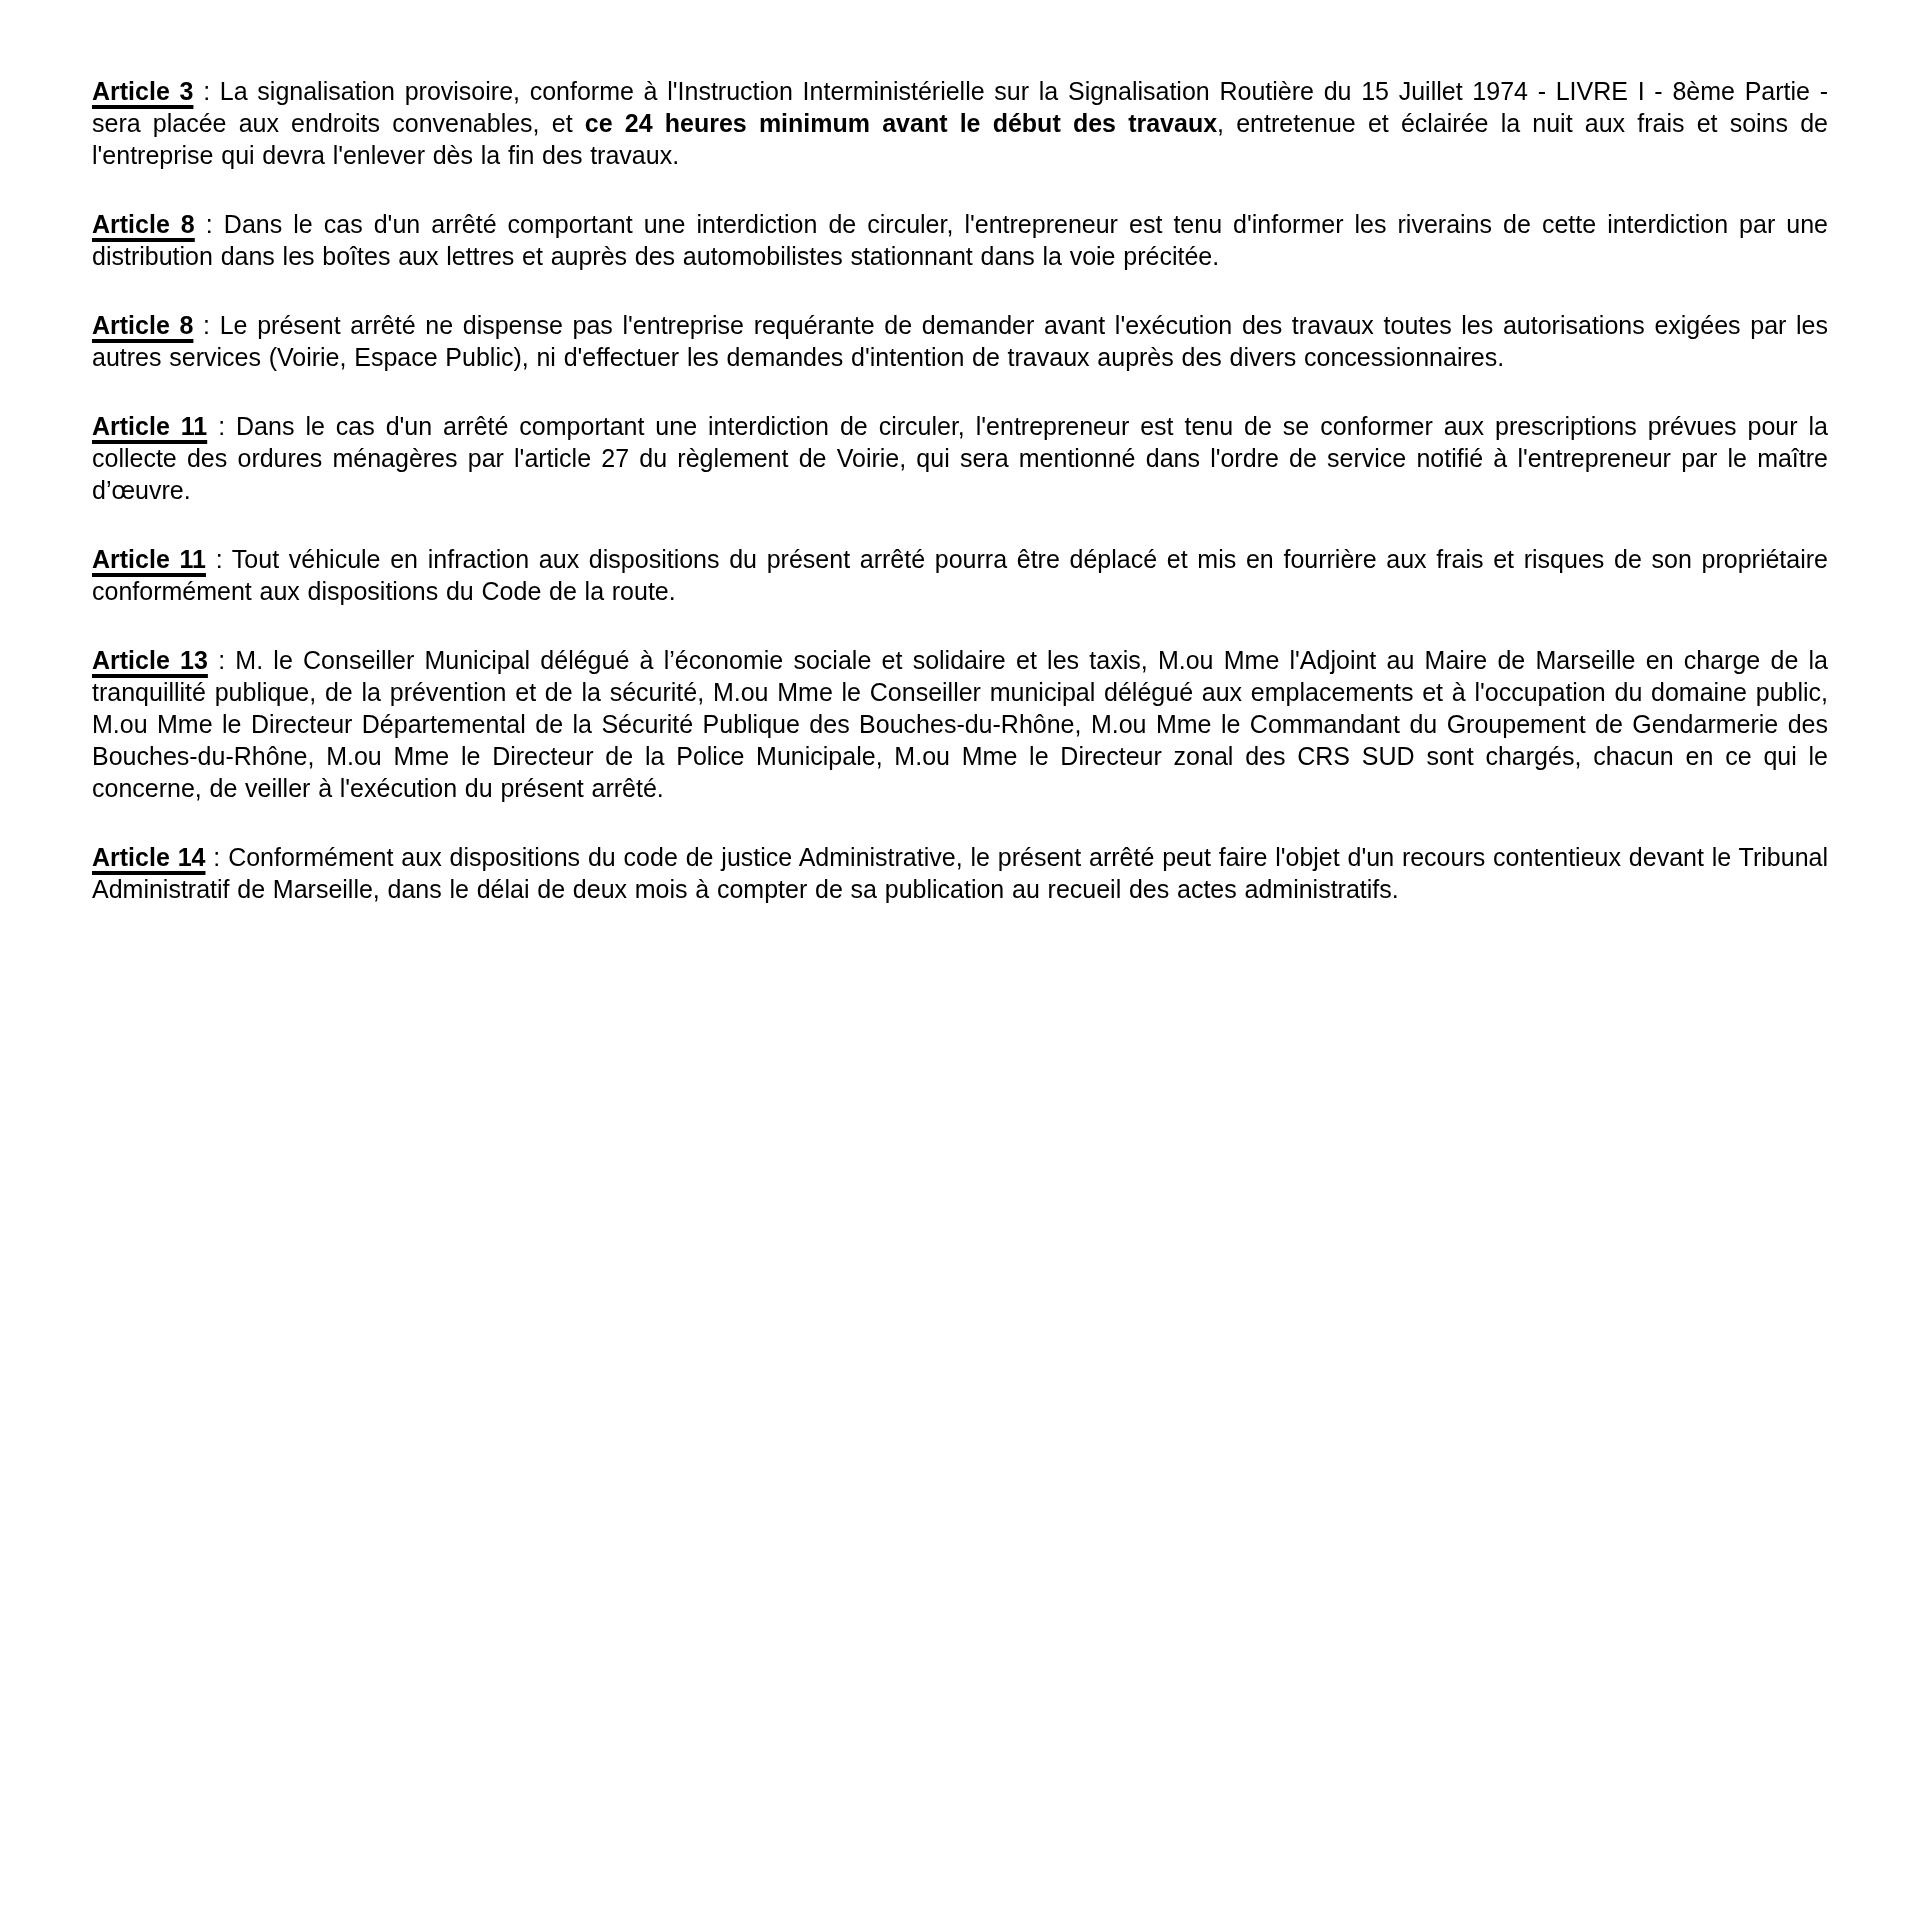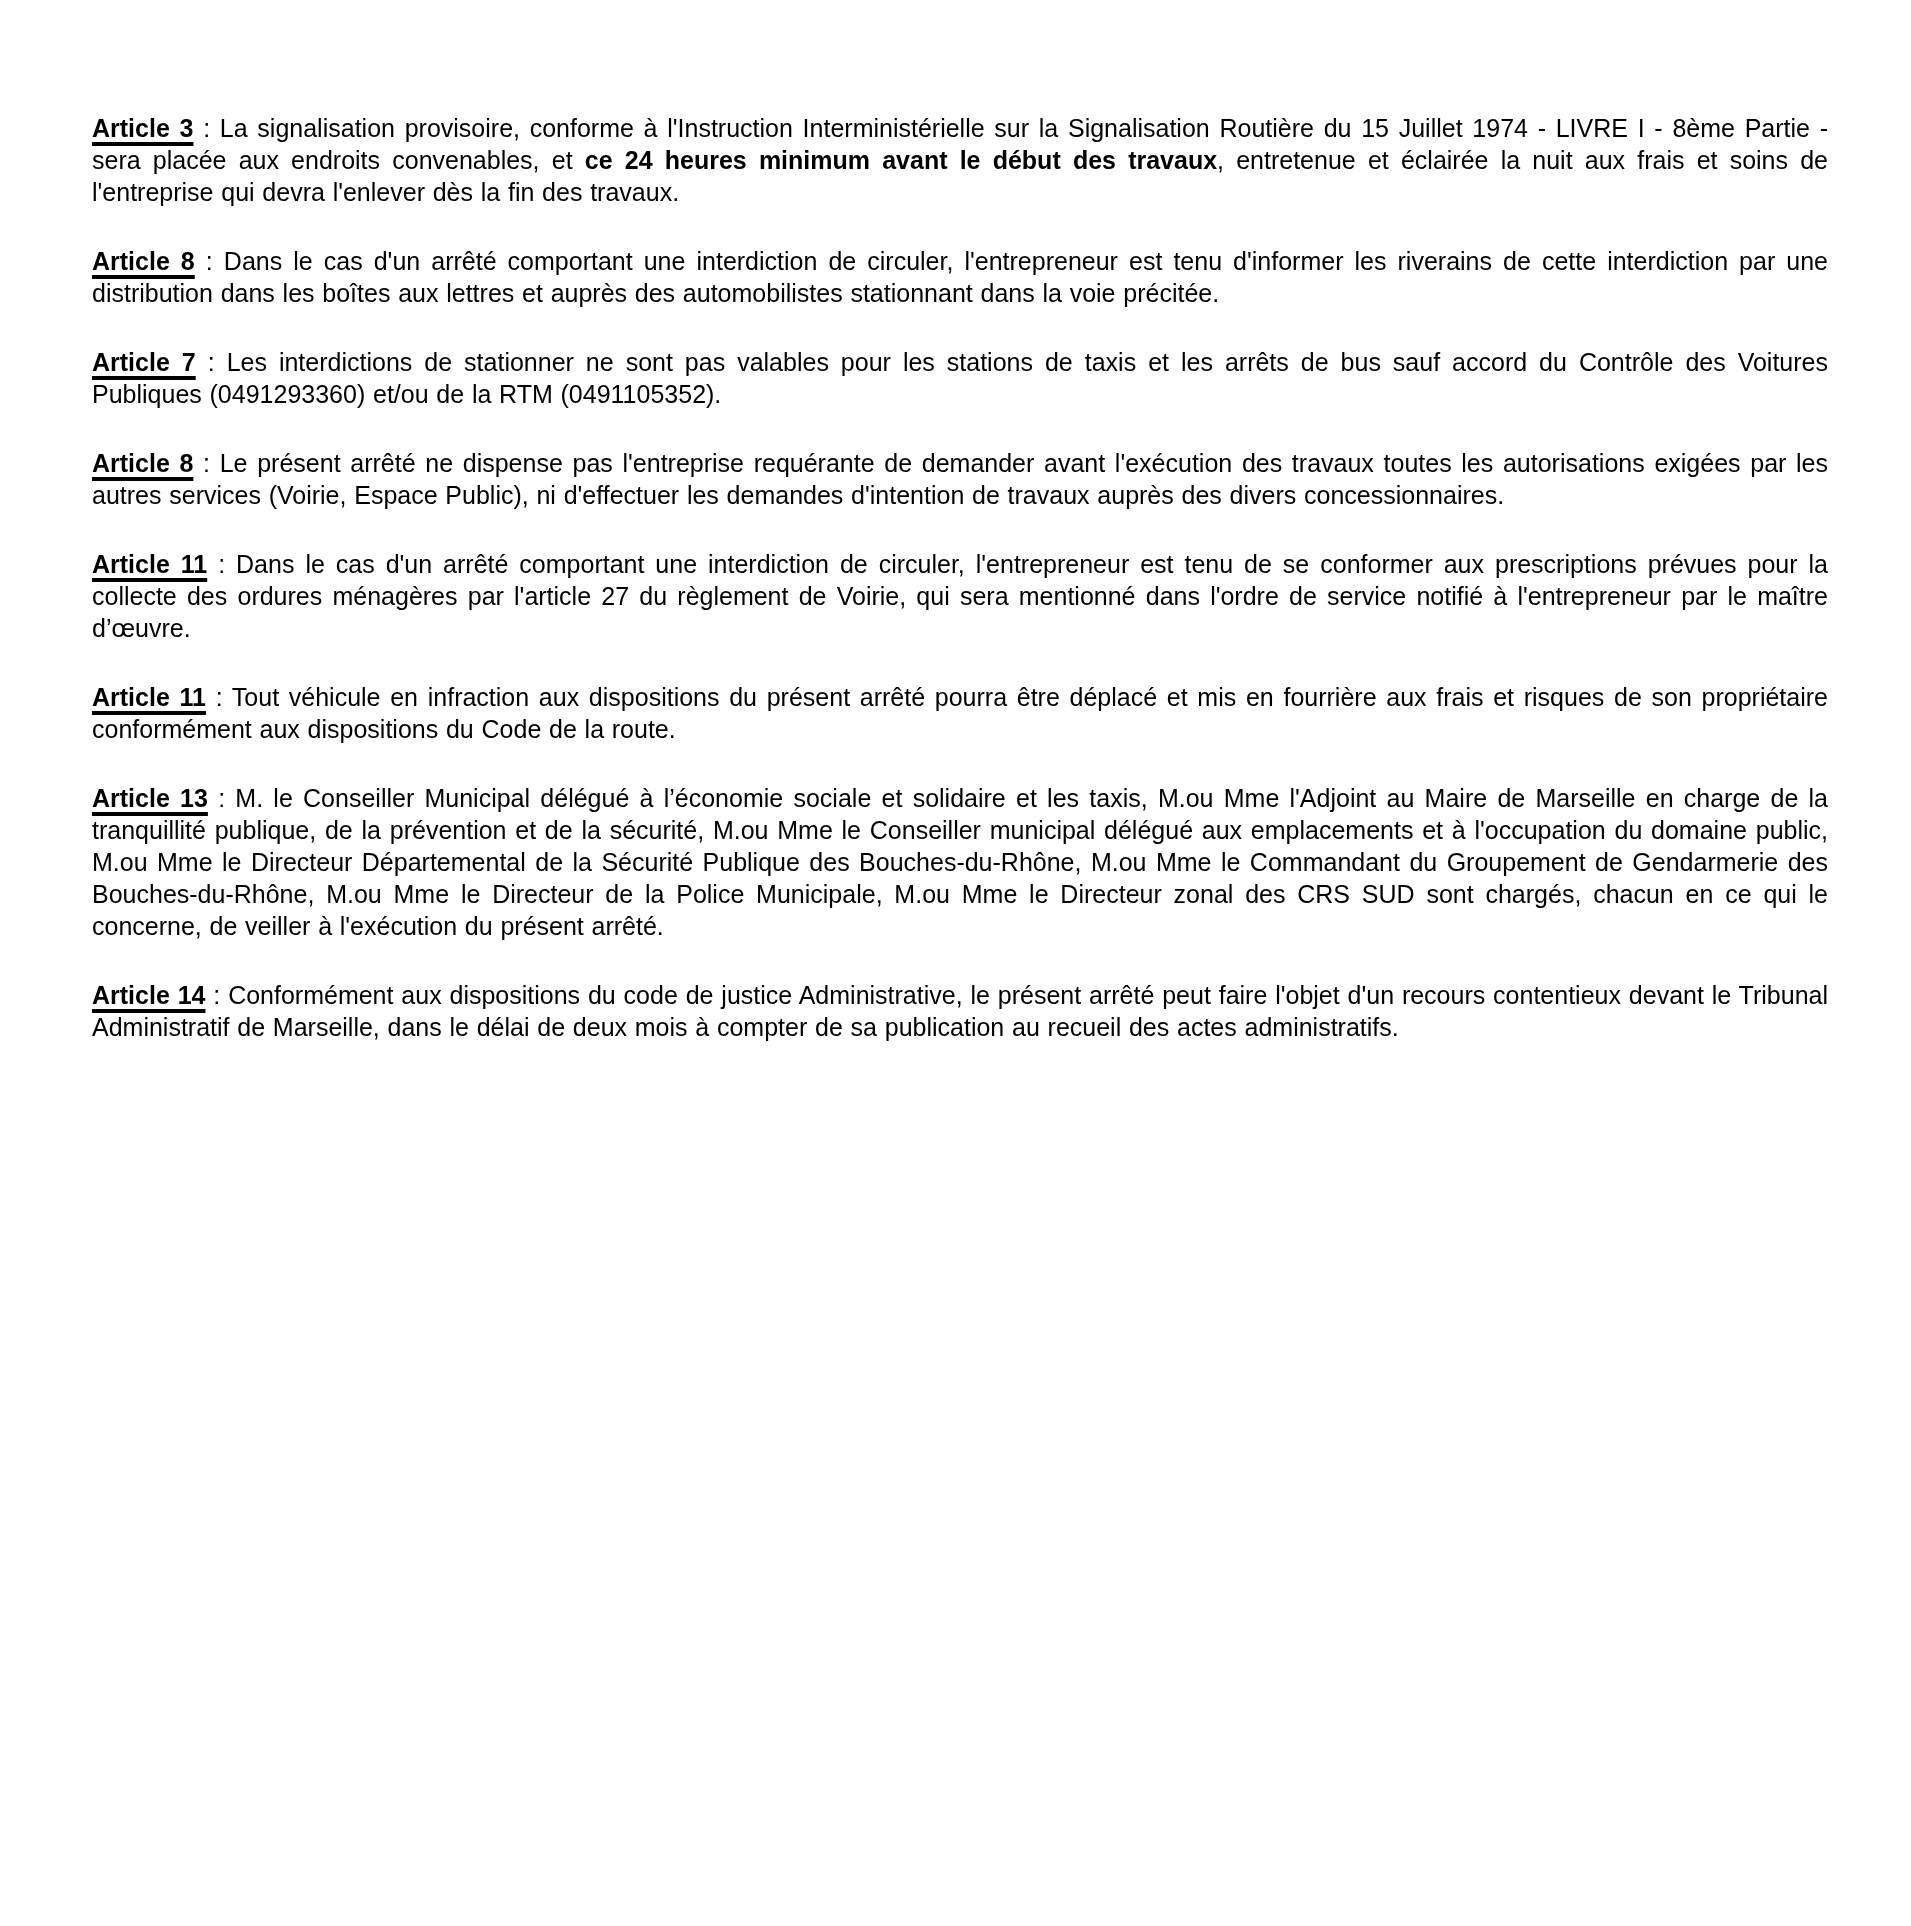--- a/index.html
+++ b/index.html
@@ -7,21 +7,21 @@
     width: 1911px;
     height: 2703px;
     background: #ffffff;
     position: relative;
     overflow: hidden;
     font-family: "Liberation Sans", sans-serif;
     color: #000000;
   }
   .doc {
     position: relative;
-    padding: 112px 83px 0 92px;
+    padding: 75px 83px 0 92px;
     z-index: 1;
   }
   .article {
     font-size: 25px;
     line-height: 32px;
     text-align: justify;
     margin: 0 0 37px 0;
     word-spacing: 0.8px;
   }
   .art-label {
@@ -45,21 +45,20 @@
     opacity: 0.92;
   }
 </style>
 </head>
 <body>
 
 <div class="doc">
   <div>
       <p class="article"><span class="art-label">Article 3</span> : <span>La signalisation provisoire, conforme à l'Instruction Interministérielle sur la Signalisation Routière du 15 Juillet 1974 - LIVRE I - 8ème Partie - sera placée aux endroits convenables, et </span><span class="b">ce 24 heures minimum avant le début des travaux</span><span>, entretenue et éclairée la nuit aux frais et soins de l'entreprise qui devra l'enlever dès la fin des travaux.</span></p>
       <p class="article"><span class="art-label">Article 8</span> : <span>Dans le cas d'un arrêté comportant une interdiction de circuler, l'entrepreneur est tenu d'informer les riverains de cette interdiction par une distribution dans les boîtes aux lettres et auprès des automobilistes stationnant dans la voie précitée.</span></p>
-      <p class="article"><span class="art-label">Article 7</span> : <span>Les interdictions de stationner ne sont pas valables pour les stations de taxis et les arrêts de bus sauf accord du Contrôle des Voitures Publiques (0491293360) et/ou de la RTM (0491105352).</span></p>
       <p class="article"><span class="art-label">Article 8</span> : <span>Le présent arrêté ne dispense pas l'entreprise requérante de demander avant l'exécution des travaux toutes les autorisations exigées par les autres services (Voirie, Espace Public), ni d'effectuer les demandes d'intention de travaux auprès des divers concessionnaires.</span></p>
       <p class="article"><span class="art-label">Article 11</span> : <span>Dans le cas d'un arrêté comportant une interdiction de circuler, l'entrepreneur est tenu de se conformer aux prescriptions prévues pour la collecte des ordures ménagères par l'article 27 du règlement de Voirie, qui sera mentionné dans l'ordre de service notifié à l'entrepreneur par le maître d’œuvre.</span></p>
       <p class="article"><span class="art-label">Article 11</span> : <span>Tout véhicule en infraction aux dispositions du présent arrêté pourra être déplacé et mis en fourrière aux frais et risques de son propriétaire conformément aux dispositions du Code de la route.</span></p>
       <p class="article"><span class="art-label">Article 13</span> : <span>M. le Conseiller Municipal délégué à l’économie sociale et solidaire et les taxis, M.ou Mme l'Adjoint au Maire de Marseille en charge de la tranquillité publique, de la prévention et de la sécurité, M.ou Mme le Conseiller municipal délégué aux emplacements et à l'occupation du domaine public, M.ou Mme le Directeur Départemental de la Sécurité Publique des Bouches-du-Rhône, M.ou Mme le Commandant du Groupement de Gendarmerie des Bouches-du-Rhône, M.ou Mme le Directeur de la Police Municipale, M.ou Mme le Directeur zonal des CRS SUD sont chargés, chacun en ce qui le concerne, de veiller à l'exécution du présent arrêté.</span></p>
       <p class="article"><span class="art-label">Article 14</span> : <span>Conformément aux dispositions du code de justice Administrative, le présent arrêté peut faire l'objet d'un recours contentieux devant le Tribunal Administratif de Marseille, dans le délai de deux mois à compter de sa publication au recueil des actes administratifs.</span></p>
     </div>
 </div>
 
 <svg class="sig" width="1911" height="2703" viewBox="0 0 4961 7016">
   <g stroke="#3d4b9e">

